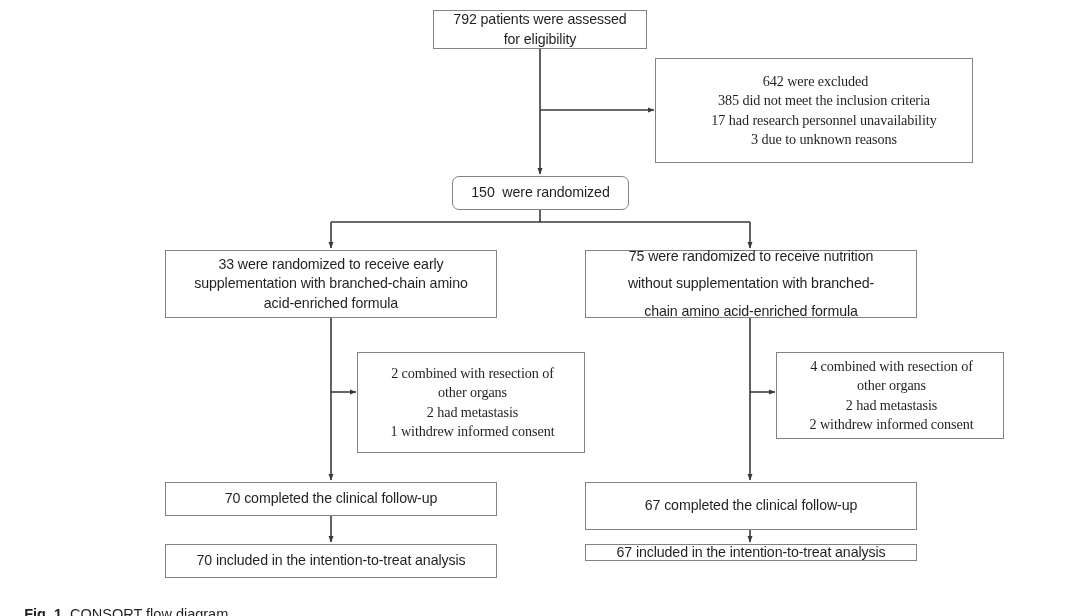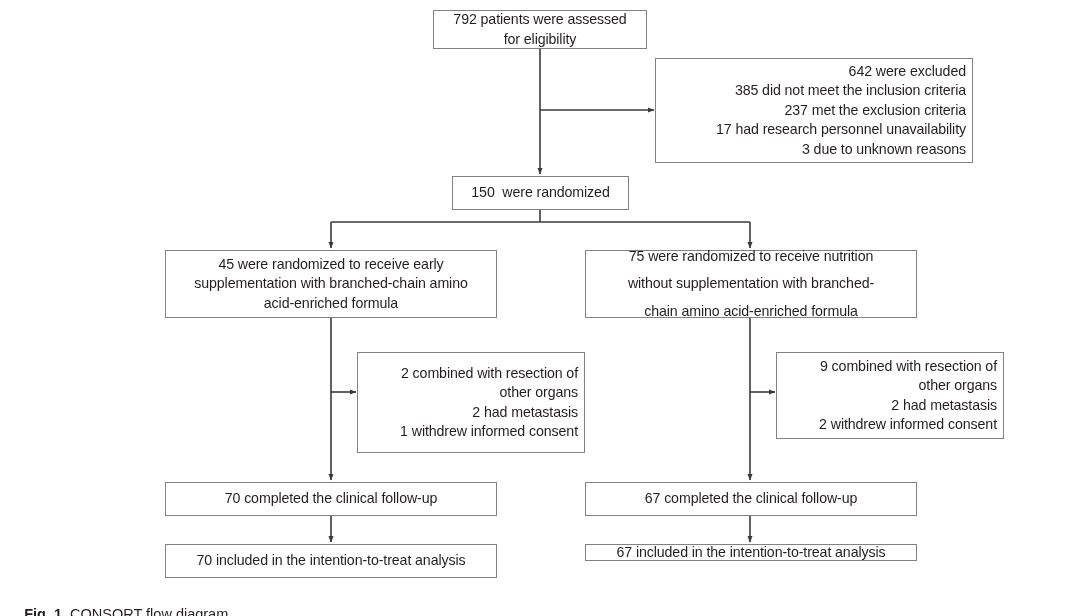--- a/index.html
+++ b/index.html
@@ -43,22 +43,23 @@
     justify-content: center;
     letter-spacing: -0.1px;
   }
   .node.centered {
     text-align: center;
     align-items: center;
     padding: 0 6px;
   }
   .node.listbox {
     text-align: left;
-    align-items: flex-end;
+    align-items: center;
     padding: 4px 6px 4px 9px;
+    font-family: Liberation Serif, serif;
   }
   .node .line {
     display: block;
     white-space: pre;
   }
   .node .line.indent {
     padding-left: 17px;
   }
   .caption {
     position: absolute;
@@ -106,60 +107,59 @@
   </svg>
 
   <div class="node centered" style="left:433px; top:10px; width:214px; height:39px;">
     <span class="line">792 patients were assessed</span>
     <span class="line">for eligibility</span>
   </div>
 
   <div class="node listbox" style="left:655px; top:58px; width:318px; height:105px;">
     <span class="line">642 were excluded</span>
     <span class="line indent">385 did not meet the inclusion criteria</span>
-    <span class="line indent">237 met the exclusion criteria</span>
     <span class="line indent">17 had research personnel unavailability</span>
     <span class="line indent">3 due to unknown reasons</span>
   </div>
 
-  <div class="node centered" style="left:452px; top:176px; width:177px; height:34px;">
+  <div class="node centered" style="left:452px; top:176px; width:177px; height:34px;border-radius:7px;">
     <span class="line">150  were randomized</span>
   </div>
 
   <div class="node centered" style="left:165px; top:250px; width:332px; height:68px;">
-    <span class="line">45 were randomized to receive early</span>
+    <span class="line">33 were randomized to receive early</span>
     <span class="line">supplementation with branched-chain amino</span>
     <span class="line">acid-enriched formula</span>
   </div>
 
   <div class="node centered" style="left:585px; top:250px; width:332px; height:68px;gap:8px;">
     <span class="line">75 were randomized to receive nutrition</span>
     <span class="line">without supplementation with branched-</span>
     <span class="line">chain amino acid-enriched formula</span>
   </div>
 
   <div class="node listbox" style="left:357px; top:352px; width:228px; height:101px;">
     <span class="line">2 combined with resection of</span>
     <span class="line">other organs</span>
     <span class="line">2 had metastasis</span>
     <span class="line">1 withdrew informed consent</span>
   </div>
 
   <div class="node listbox" style="left:776px; top:352px; width:228px; height:87px;">
-    <span class="line">9 combined with resection of</span>
+    <span class="line">4 combined with resection of</span>
     <span class="line">other organs</span>
     <span class="line">2 had metastasis</span>
     <span class="line">2 withdrew informed consent</span>
   </div>
 
   <div class="node centered" style="left:165px; top:482px; width:332px; height:34px;">
     <span class="line">70 completed the clinical follow-up</span>
   </div>
 
-  <div class="node centered" style="left:585px; top:482px; width:332px; height:34px;">
+  <div class="node centered" style="left:585px; top:482px; width:332px; height:48px;">
     <span class="line">67 completed the clinical follow-up</span>
   </div>
 
   <div class="node centered" style="left:165px; top:544px; width:332px; height:34px;">
     <span class="line">70 included in the intention-to-treat analysis</span>
   </div>
 
   <div class="node centered" style="left:585px; top:544px; width:332px; height:17px;">
     <span class="line">67 included in the intention-to-treat analysis</span>
   </div>

